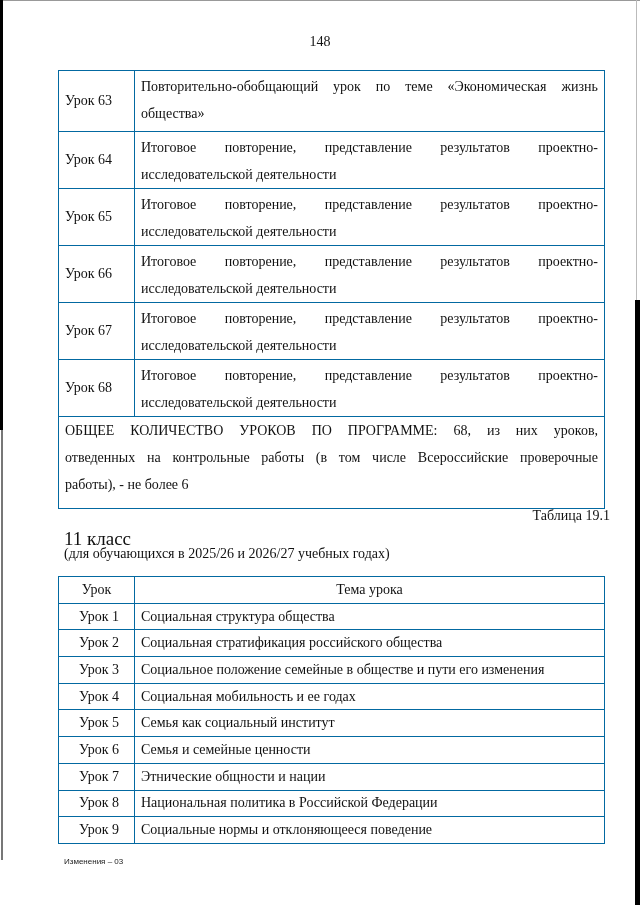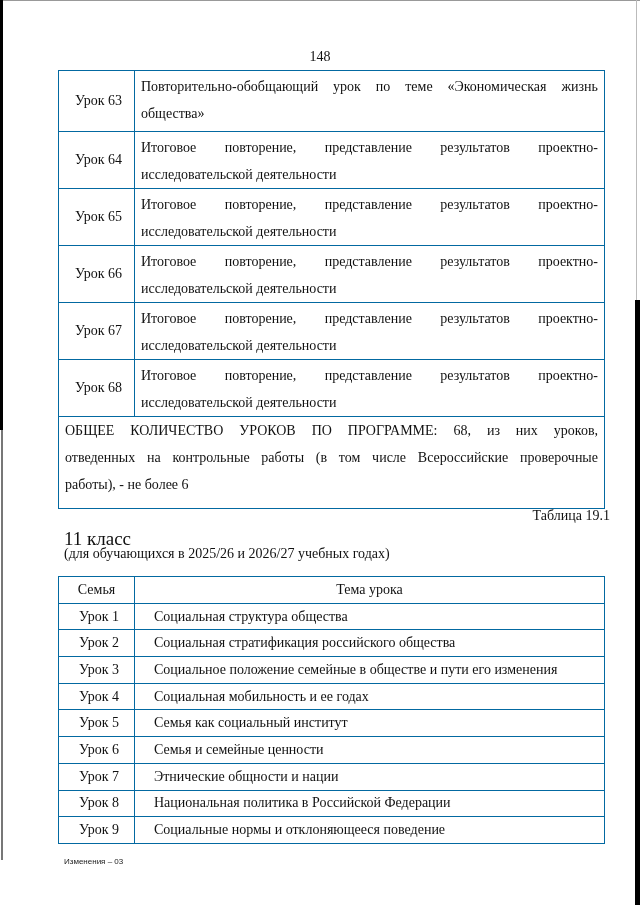--- a/index.html
+++ b/index.html
@@ -17,31 +17,31 @@
   .scan-top {
     position: absolute; left: 0; top: 0; width: 640px; height: 1px; background: #999;
   }
   .scan-right {
     position: absolute; left: 635px; top: 300px; width: 5px; height: 605px; background: #000;
   }
   .scan-right-thin {
     position: absolute; left: 636px; top: 0; width: 1px; height: 300px; background: #bbb;
   }
   .page-number {
-    position: absolute; top: 49px; left: 0; width: 640px; text-align: center;
+    position: absolute; top: 34px; left: 0; width: 640px; text-align: center;
     font-size: 14px;
   }
   table {
     position: absolute; border-collapse: collapse; table-layout: fixed;
     font-size: 14px;
   }
   td, th { border: 1px solid #0369a1; padding: 0; font-weight: normal; }
   #t1 { left: 58px; top: 70px; width: 547px; }
   #t1 col.c1 { width: 76px; }
-  #t1 .lesson { padding-left: 16px; vertical-align: middle; }
+  #t1 .lesson { padding-left: 6px; vertical-align: middle; }
   #t1 .topic {
     padding: 2px 6px 0 6px; text-align: justify; text-align-last: left;
     line-height: 27px; vertical-align: top;
   }
   #t1 .topic .line1 { display: block; text-align: justify; text-align-last: justify; }
   #t1 tr.r1 { height: 61px; }
   #t1 tr.rn { height: 54px; }
   #t1 .summary {
     padding: 0 6px 10px 6px; line-height: 27px; height: 72px; vertical-align: top;
   }
@@ -52,21 +52,21 @@
     position: absolute; top: 508px; right: 30px; font-size: 14px;
   }
   .grade { position: absolute; top: 528px; left: 64px; font-size: 19px; }
   .subtitle { position: absolute; top: 546px; left: 64px; font-size: 14px; }
 
   #t2 { left: 58px; top: 576px; width: 547px; }
   #t2 col.c1 { width: 76px; }
   #t2 tr { height: 26.7px; }
   #t2 th { text-align: center; font-size: 14px; }
   #t2 td.lesson { padding-left: 20px; }
-  #t2 td.topic { padding-left: 19px; }
+  #t2 td.topic { padding-left: 6px; }
 
   .footer {
     position: absolute; top: 857px; left: 64px; font-size: 8px;
     font-family: "Liberation Sans", sans-serif; color: #222;
   }
 </style>
 </head>
 <body>
 
 <div class="scan-top"></div>
@@ -139,21 +139,21 @@
 <div class="grade">11 класс</div>
 <div class="subtitle">(для обучающихся в 2025/26 и 2026/27 учебных годах)</div>
 
 <table id="t2">
   <colgroup>
       <col class="c1">
       <col>
     </colgroup>
   <thead>
     <tr>
-      <th>Семья</th>
+      <th>Урок</th>
       <th>Тема урока</th>
     </tr>
   </thead>
   <tbody>
     <tr>
       <td class="lesson">Урок 1</td>
       <td class="topic">Социальная структура общества</td>
     </tr>
     <tr>
       <td class="lesson">Урок 2</td>

